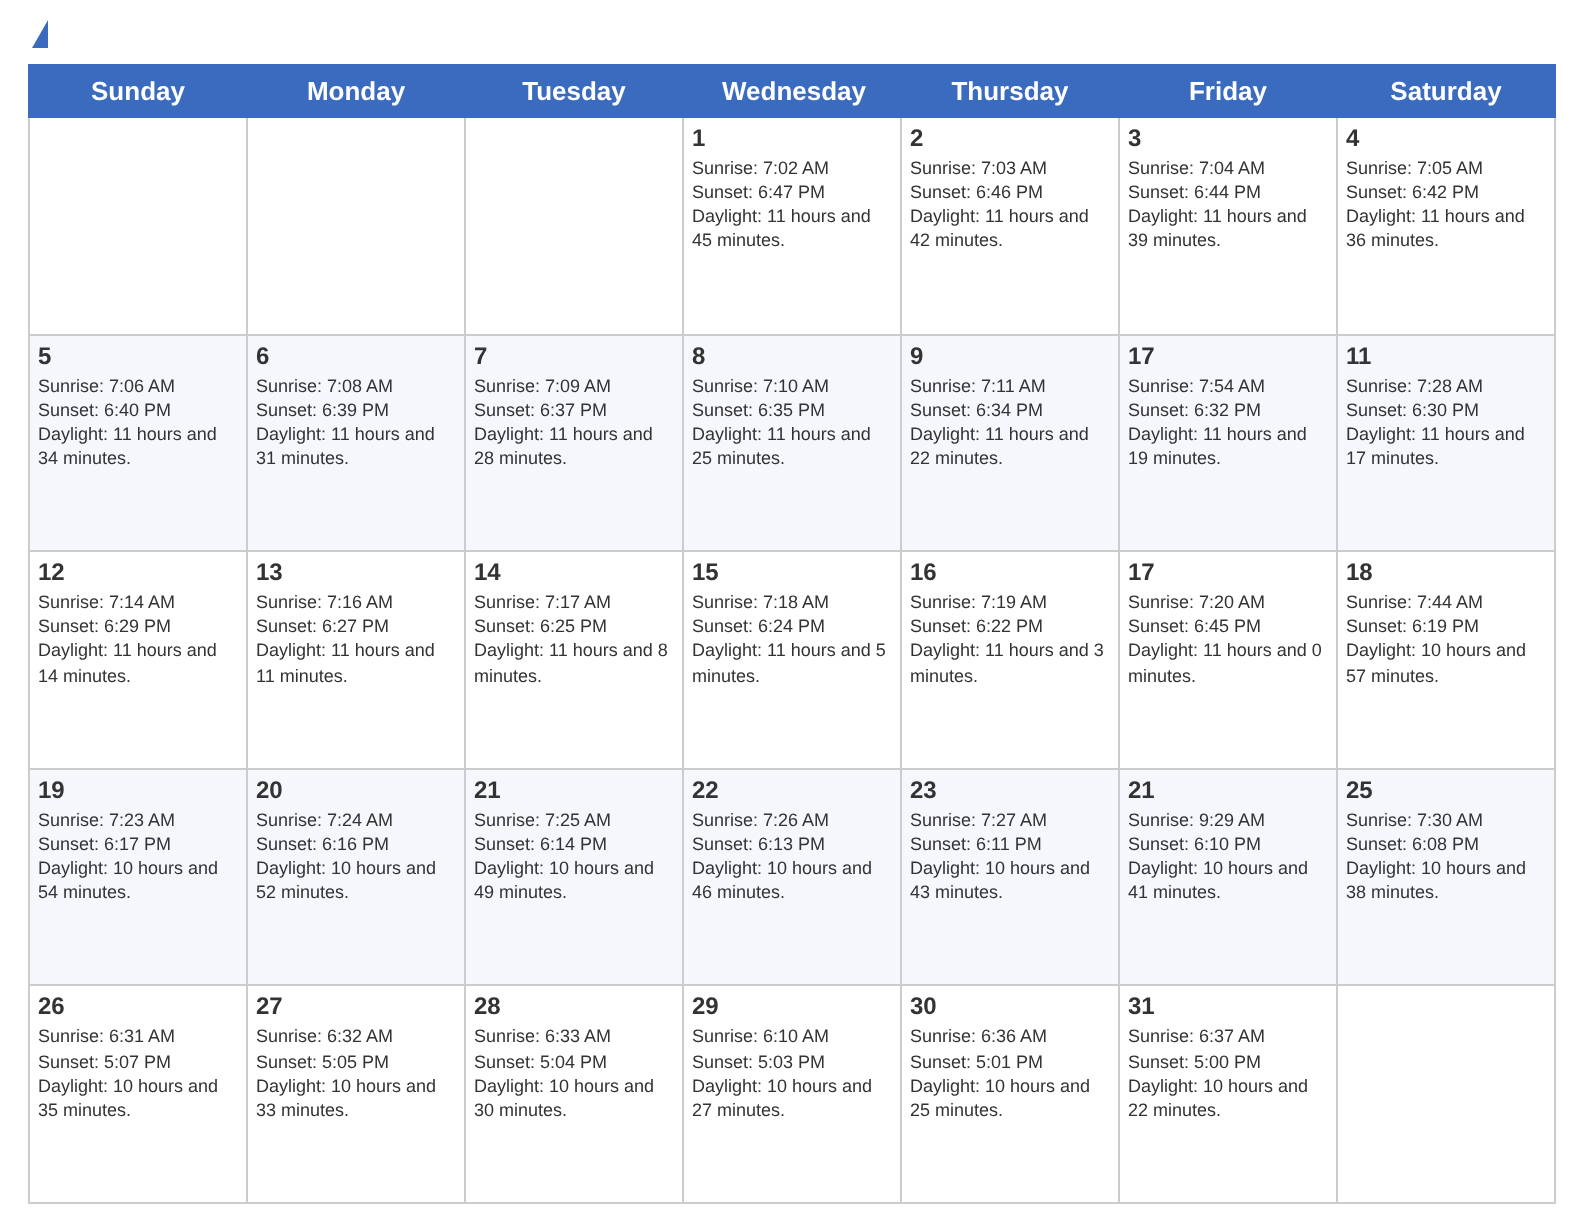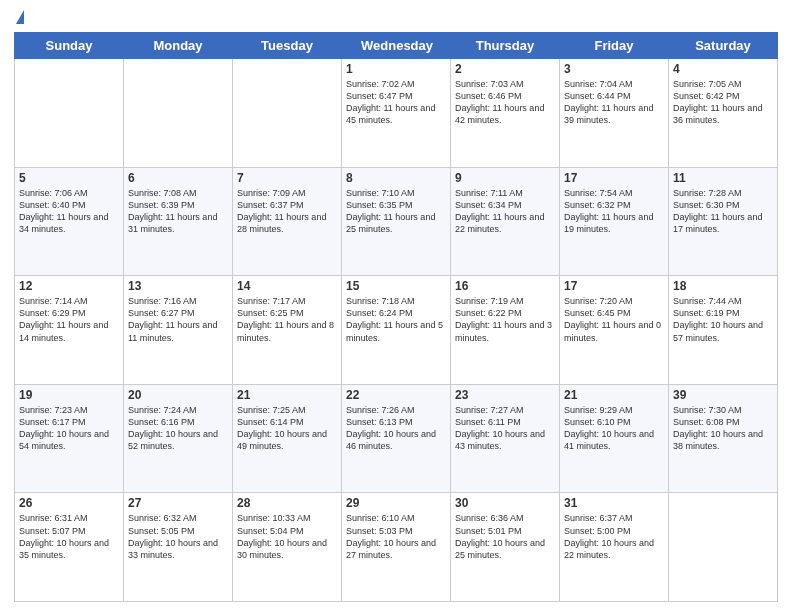--- a/index.html
+++ b/index.html
@@ -290,42 +290,42 @@
 Sunset: 6:11 PM
 Daylight: 10 hours and 43 minutes.</div>
           </td>
           <td>
             <span class="day-num">21</span>
             <div class="cell-text">Sunrise: 9:29 AM
 Sunset: 6:10 PM
 Daylight: 10 hours and 41 minutes.</div>
           </td>
           <td>
-            <span class="day-num">39</span>
+            <span class="day-num">25</span>
             <div class="cell-text">Sunrise: 7:30 AM
 Sunset: 6:08 PM
 Daylight: 10 hours and 38 minutes.</div>
           </td>
         </tr>
         <tr>
           <td>
             <span class="day-num">26</span>
             <div class="cell-text">Sunrise: 6:31 AM
 Sunset: 5:07 PM
 Daylight: 10 hours and 35 minutes.</div>
           </td>
           <td>
             <span class="day-num">27</span>
             <div class="cell-text">Sunrise: 6:32 AM
 Sunset: 5:05 PM
 Daylight: 10 hours and 33 minutes.</div>
           </td>
           <td>
             <span class="day-num">28</span>
-            <div class="cell-text">Sunrise: 10:33 AM
+            <div class="cell-text">Sunrise: 6:33 AM
 Sunset: 5:04 PM
 Daylight: 10 hours and 30 minutes.</div>
           </td>
           <td>
             <span class="day-num">29</span>
             <div class="cell-text">Sunrise: 6:10 AM
 Sunset: 5:03 PM
 Daylight: 10 hours and 27 minutes.</div>
           </td>
           <td>

